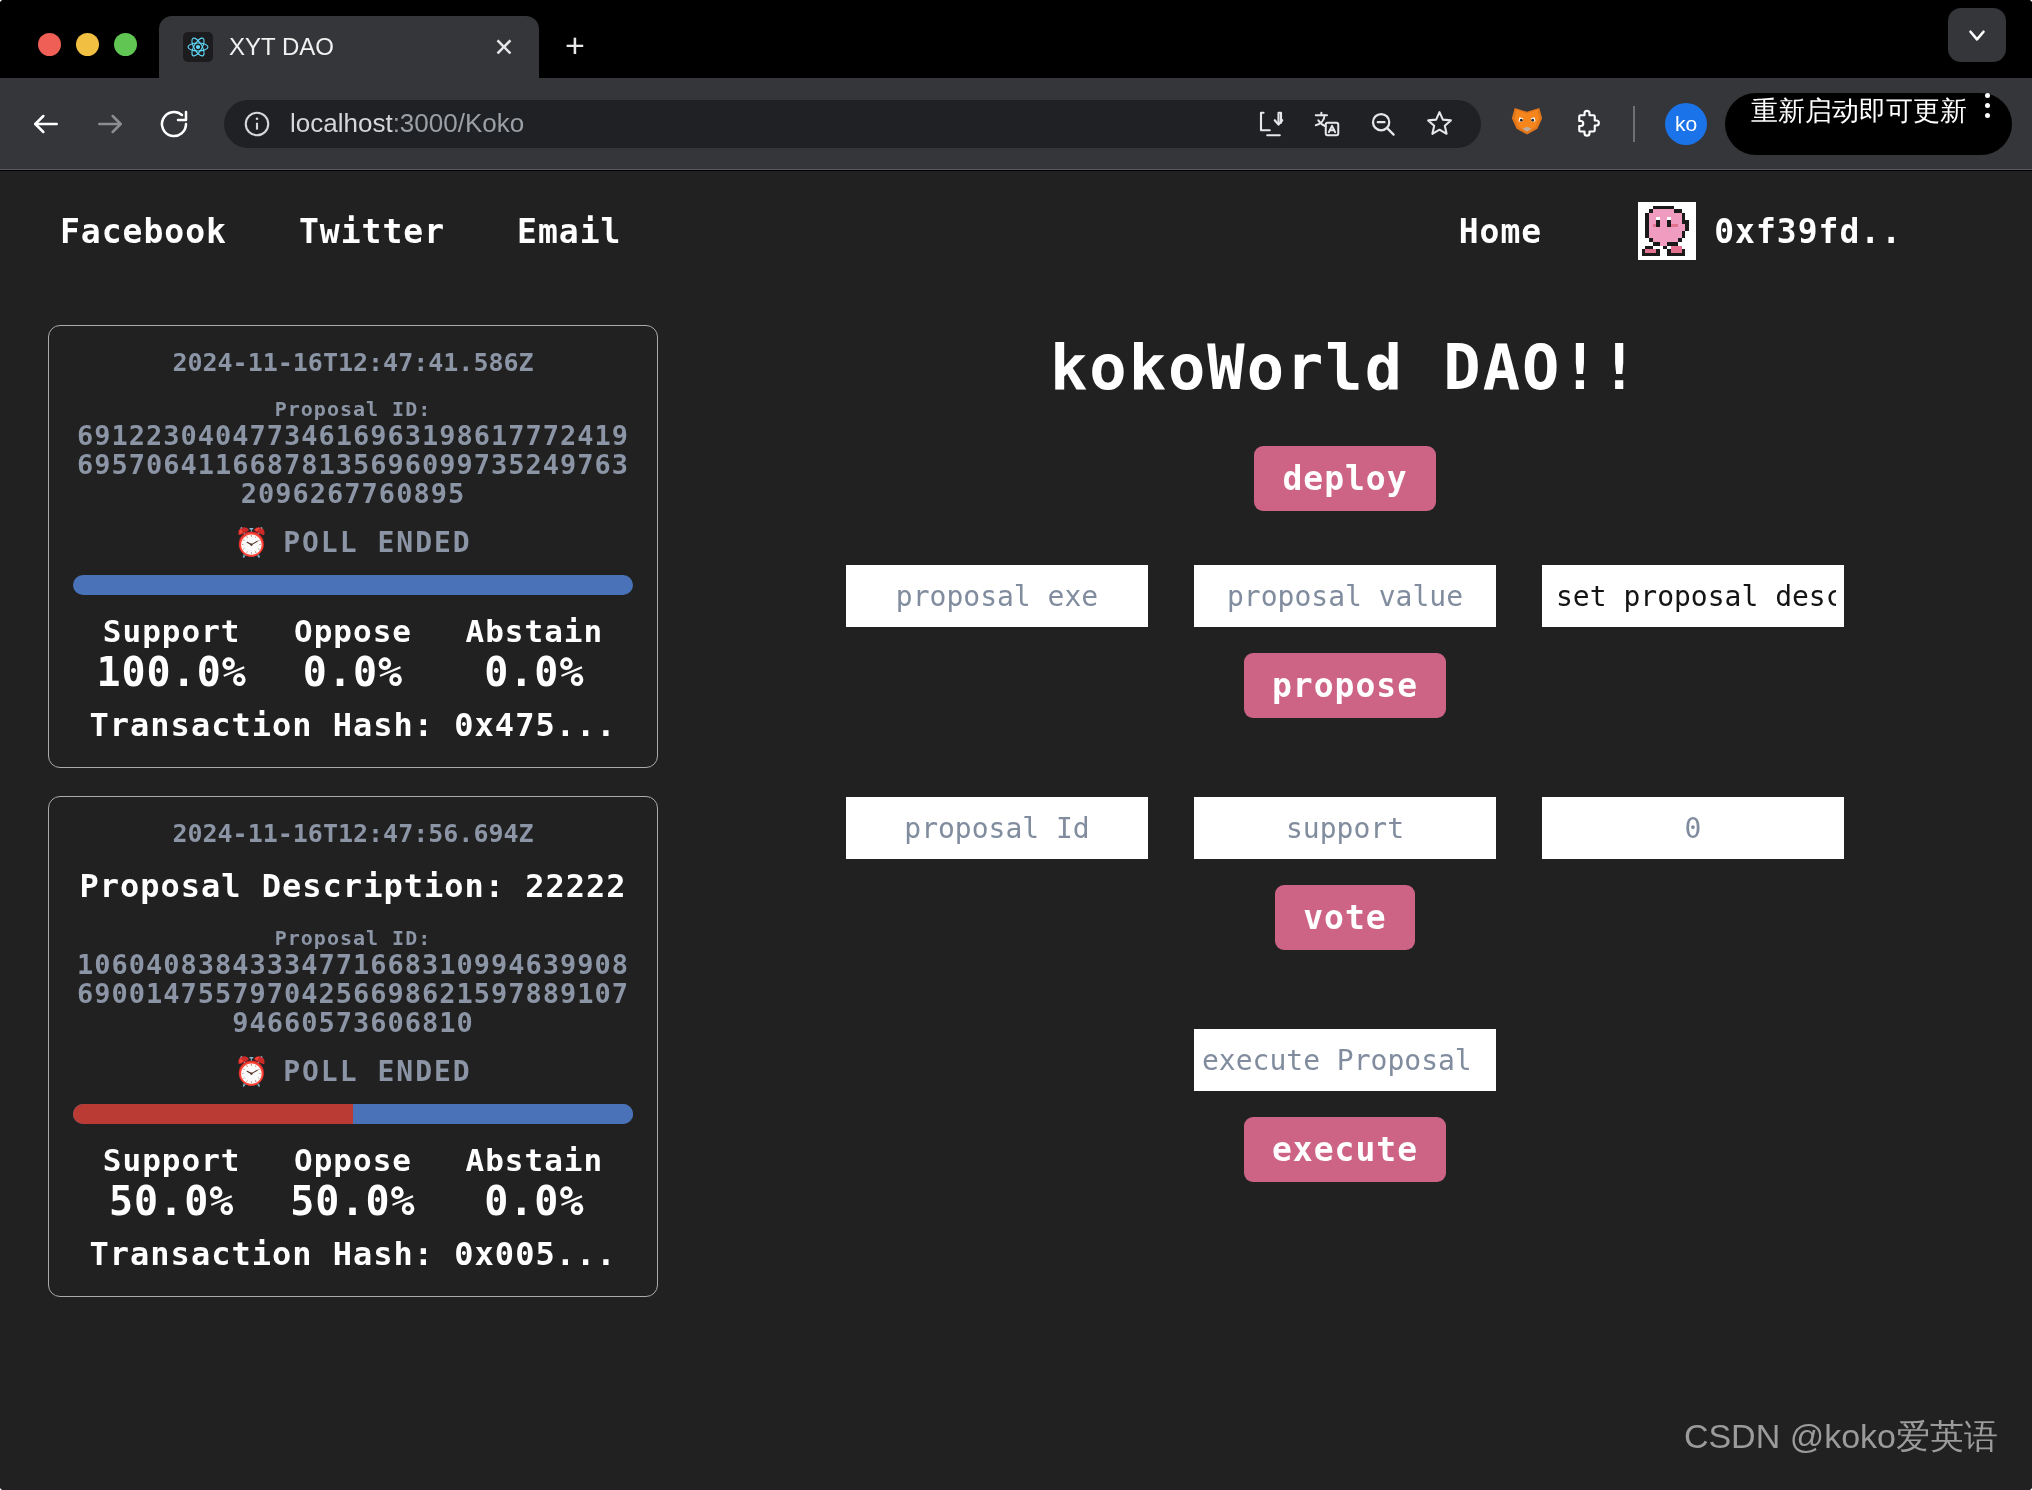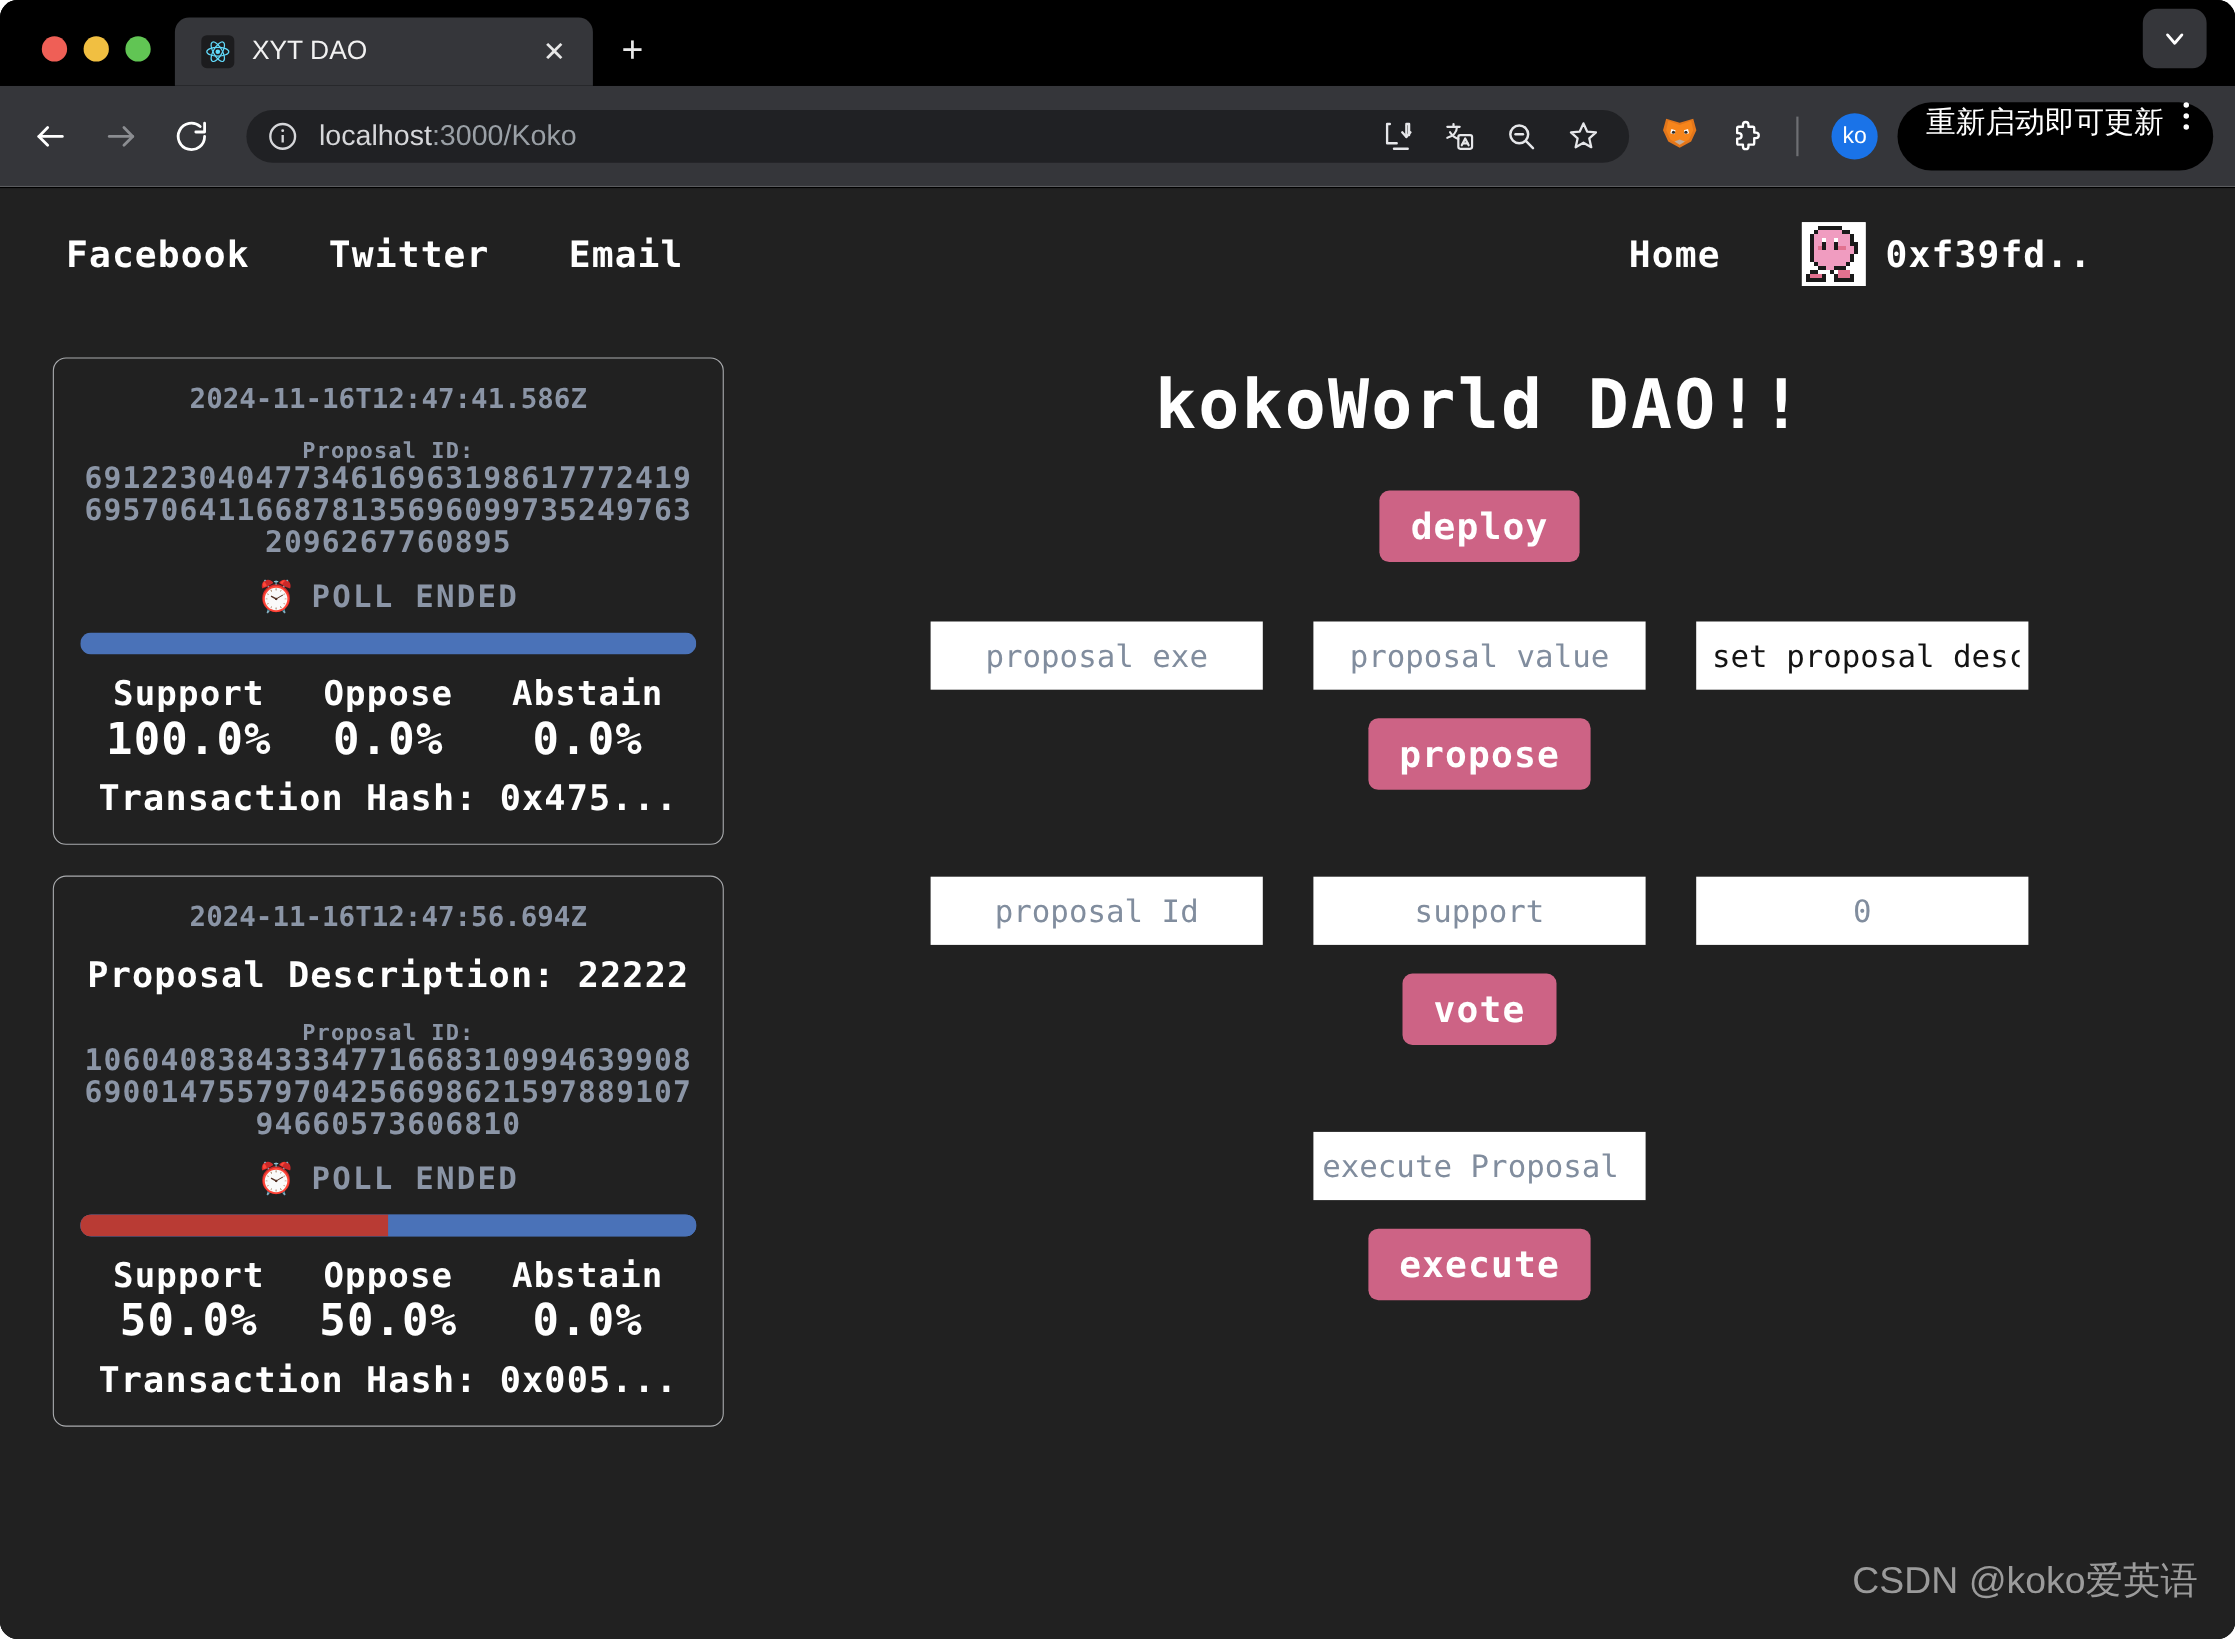--- a/index.html
+++ b/index.html
@@ -5,21 +5,21 @@
   * { box-sizing: border-box; margin: 0; padding: 0; }
   html, body {
     width: 2032px; height: 1490px;
     background: #ffffff;
     font-family: "DejaVu Sans Mono", monospace;
     overflow: hidden;
   }
   .window {
     position: absolute; inset: 0;
     background: #000000;
-    border-radius: 16px;
+    border-radius: 4px;
     overflow: hidden;
   }
 
   
   .tabstrip {
     position: relative;
     height: 78px;
     background: #000000;
     display: flex;
     align-items: flex-end;
@@ -171,21 +171,21 @@
   }
   .nav-left { display: flex; align-items: center; gap: 72px; }
   .nav-link {
     color: #ffffff;
     font-size: 33px; font-weight: bold;
     font-family: "DejaVu Sans Mono", monospace;
     letter-spacing: 1px;
   }
   .nav-right {
     margin-left: auto;
-    display: flex; align-items: center; gap: 74px;
+    display: flex; align-items: center; gap: 96px;
     padding-right: 70px;
     text-align: right;
   }
   .wallet { display: flex; align-items: center; gap: 18px; }
   .kirby {
     width: 58px; height: 58px;
     background: #ffffff;
     flex: 0 0 auto;
     display: block;
   }

